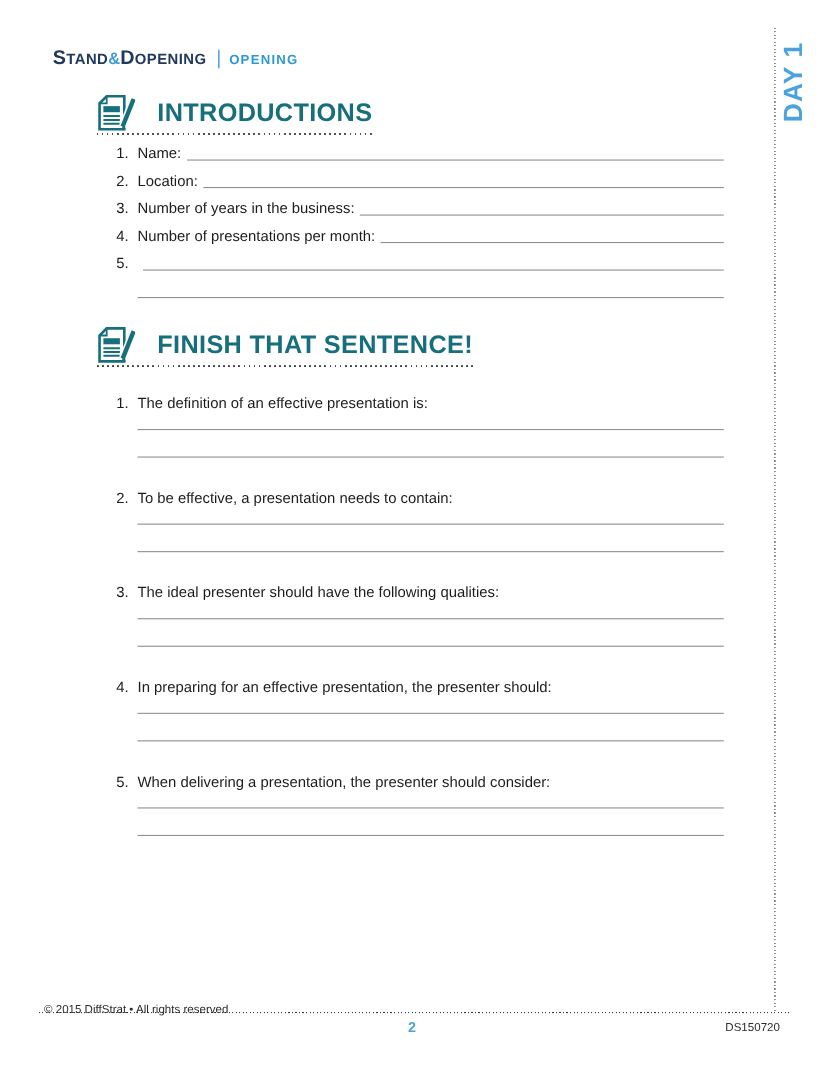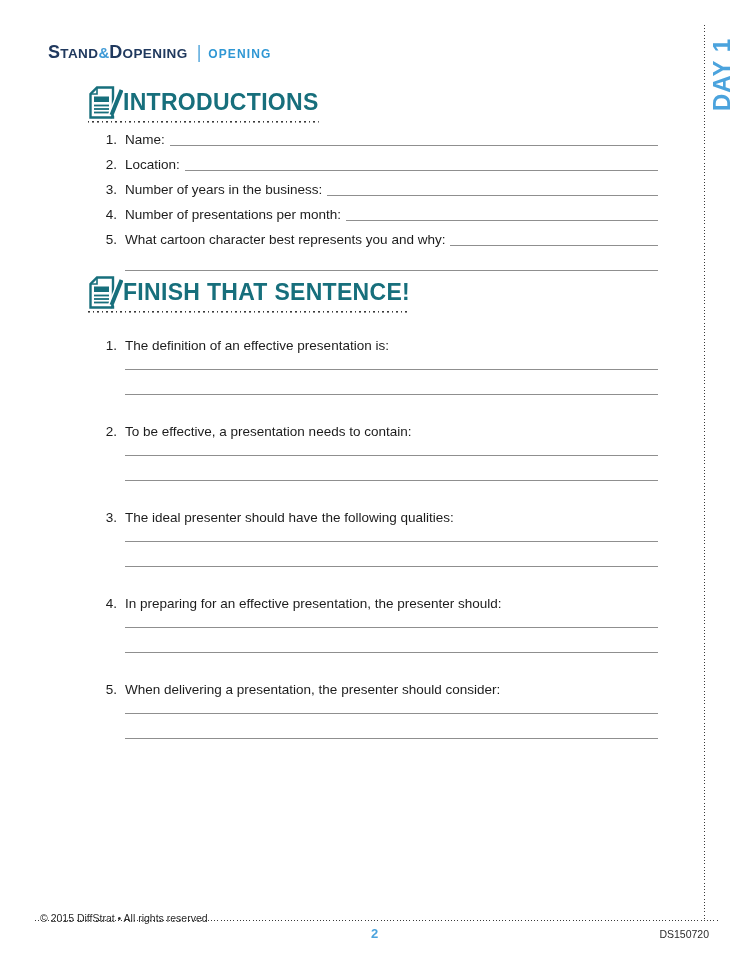--- a/index.html
+++ b/index.html
@@ -26,42 +26,42 @@
   .day-tab {
     position:absolute; left:708px; top:38px;
     writing-mode:vertical-rl; transform:rotate(180deg);
     font-size:24px; font-weight:bold; color:#4ba3dd; letter-spacing:1px;
   }
 
   
   .content { position:absolute; left:88px; top:86px; width:570px; }
 
   .section-heading { display:table; }
-  .heading-row { display:flex; align-items:center; gap:0; }
+  .heading-row { display:flex; align-items:center; gap:20px; }
   .heading-row h2 {
     font-size:23px; font-weight:bold; color:#176f7c; letter-spacing:.3px; line-height:33px;
   }
   .heading-dots {
     height:2px; margin-top:2px;
     background-image:repeating-linear-gradient(to right,#3a3a3a 0 1.6px,transparent 1.6px 4.6px);
     background-size:100% 1.6px; background-repeat:no-repeat; background-position:bottom;
   }
   .doc-icon { width:35px; height:33px; flex:0 0 auto; }
 
   .intro-line { margin-top:26px; font-size:13.5px; font-weight:bold; font-style:italic; color:#1c1c1c; }
 
   .intro-list { margin-top:8px; }
   .intro-row { display:flex; align-items:flex-end; margin-bottom:7px; height:18px; }
   .num { width:18px; margin-left:11px; margin-right:8px; text-align:right;
          font-size:13.5px; color:#1c1c1c; line-height:18px; flex:0 0 auto; }
   .item-label { font-size:13.5px; color:#1c1c1c; line-height:18px; white-space:nowrap; flex:0 0 auto; }
   .answer-fill { flex:1 1 auto; border-bottom:1px solid #8f8f8f; margin-left:5px; margin-bottom:3px; height:1px; }
   .extra-line { margin-left:37px; margin-top:21px; border-bottom:1px solid #8f8f8f; height:0; }
 
-  .section-2 { margin-top:5px; }
+  .section-2 { margin-top:26px; }
   .finish-list { margin-top:24px; }
   .q-item { margin-bottom:28px; }
   .q-prompt { display:flex; align-items:flex-end; height:18px; }
   .q-lines { margin-left:37px; }
   .q-line-1 { height:15px; border-bottom:1px solid #8f8f8f; }
   .q-line-2 { height:25px; border-bottom:1px solid #8f8f8f; }
 
   
   .footer-dots {
     position:absolute; left:35px; top:920px; width:683px; height:1px;
@@ -128,21 +128,20 @@
             <span class="item-label">Number of years in the business:</span>
             <span class="answer-fill"></span>
           </div>
           <div class="intro-row">
             <span class="num">4.</span>
             <span class="item-label">Number of presentations per month:</span>
             <span class="answer-fill"></span>
           </div>
           <div class="intro-row">
             <span class="num">5.</span>
-            <span class="item-label">What cartoon character best represents you and why:</span>
             <span class="answer-fill"></span>
           </div>
           <div class="extra-line"></div>
         </div>
     </section>
 
     <section class="section-2">
       <div class="section-heading">
         <div class="heading-row">
           <svg class="doc-icon" viewBox="0 0 35 33">

